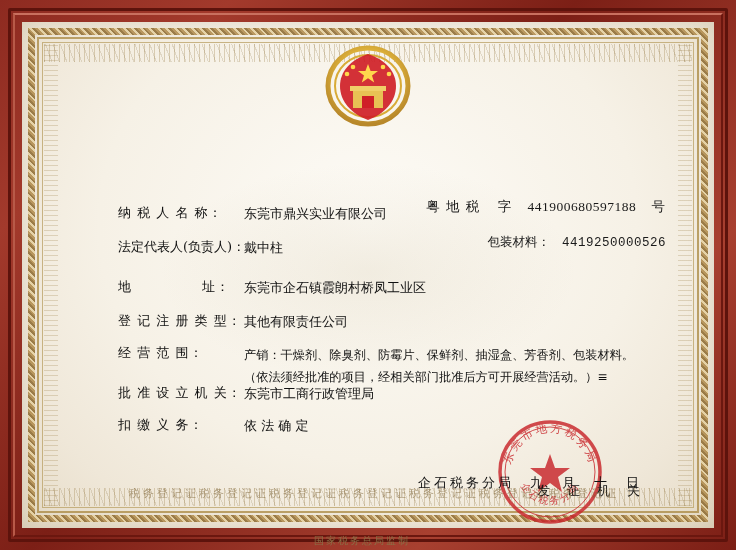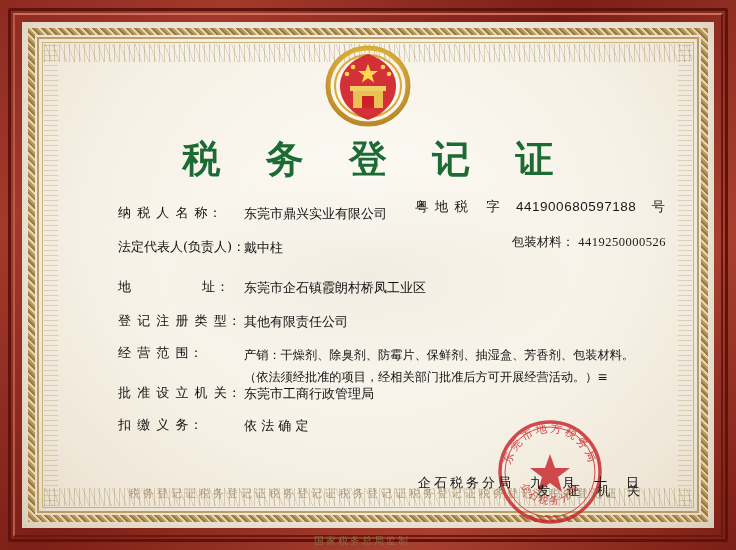--- a/index.html
+++ b/index.html
@@ -154,36 +154,37 @@
     position: absolute;
     right: 48px;
     top: 176px;
     font-family: "DejaVu Serif", serif;
     font-size: 13.5px;
     color: #1a1a1a;
     letter-spacing: 1px;
     white-space: nowrap;
   }
   #code-line .code-num {
-    font-family: Liberation Sans, sans-serif;
+    font-family: Liberation Serif, serif;
     letter-spacing: 0.5px;
   }
 
   #taxpayer-code-line {
     position: absolute;
     right: 48px;
     top: 212px;
     font-family: "DejaVu Serif", serif;
     font-size: 12.5px;
     color: #1a1a1a;
     white-space: nowrap;
   }
   #taxpayer-code-line .code-num {
-    font-family: Liberation Serif, serif;
+    font-family: Liberation Mono, monospace;
     letter-spacing: 0.5px;
+    margin-left: 8px;
   }
 
   
   .field-row {
     position: absolute;
     left: 96px;
     width: 540px;
     font-family: "DejaVu Serif", serif;
     color: #111;
   }
@@ -314,21 +315,20 @@
         <rect x="40" y="54" width="12" height="12" fill="#cf2027"></rect>
 
         <polygon points="46,22 48.6,29 56,29 50,33.4 52.2,40.4 46,36.2 39.8,40.4 42,33.4 36,29 43.4,29" fill="#ffd84d"></polygon>
         <circle cx="31" cy="25" r="2.3" fill="#ffd84d"></circle>
         <circle cx="25" cy="32" r="2.3" fill="#ffd84d"></circle>
         <circle cx="61" cy="25" r="2.3" fill="#ffd84d"></circle>
         <circle cx="67" cy="32" r="2.3" fill="#ffd84d"></circle>
       </svg>
     </div>
 
-    <div id="certificate-title">税 务 登 记 证</div>
 
     <div id="code-line">
       <span>粤 地 税</span>
       <span style="margin-left:12px;">字</span>
       <span class="code-num" style="margin-left:10px;">441900680597188</span>
       <span style="margin-left:10px;">号</span>
     </div>
 
     <div id="taxpayer-code-line">
       <span>包装材料：</span>

